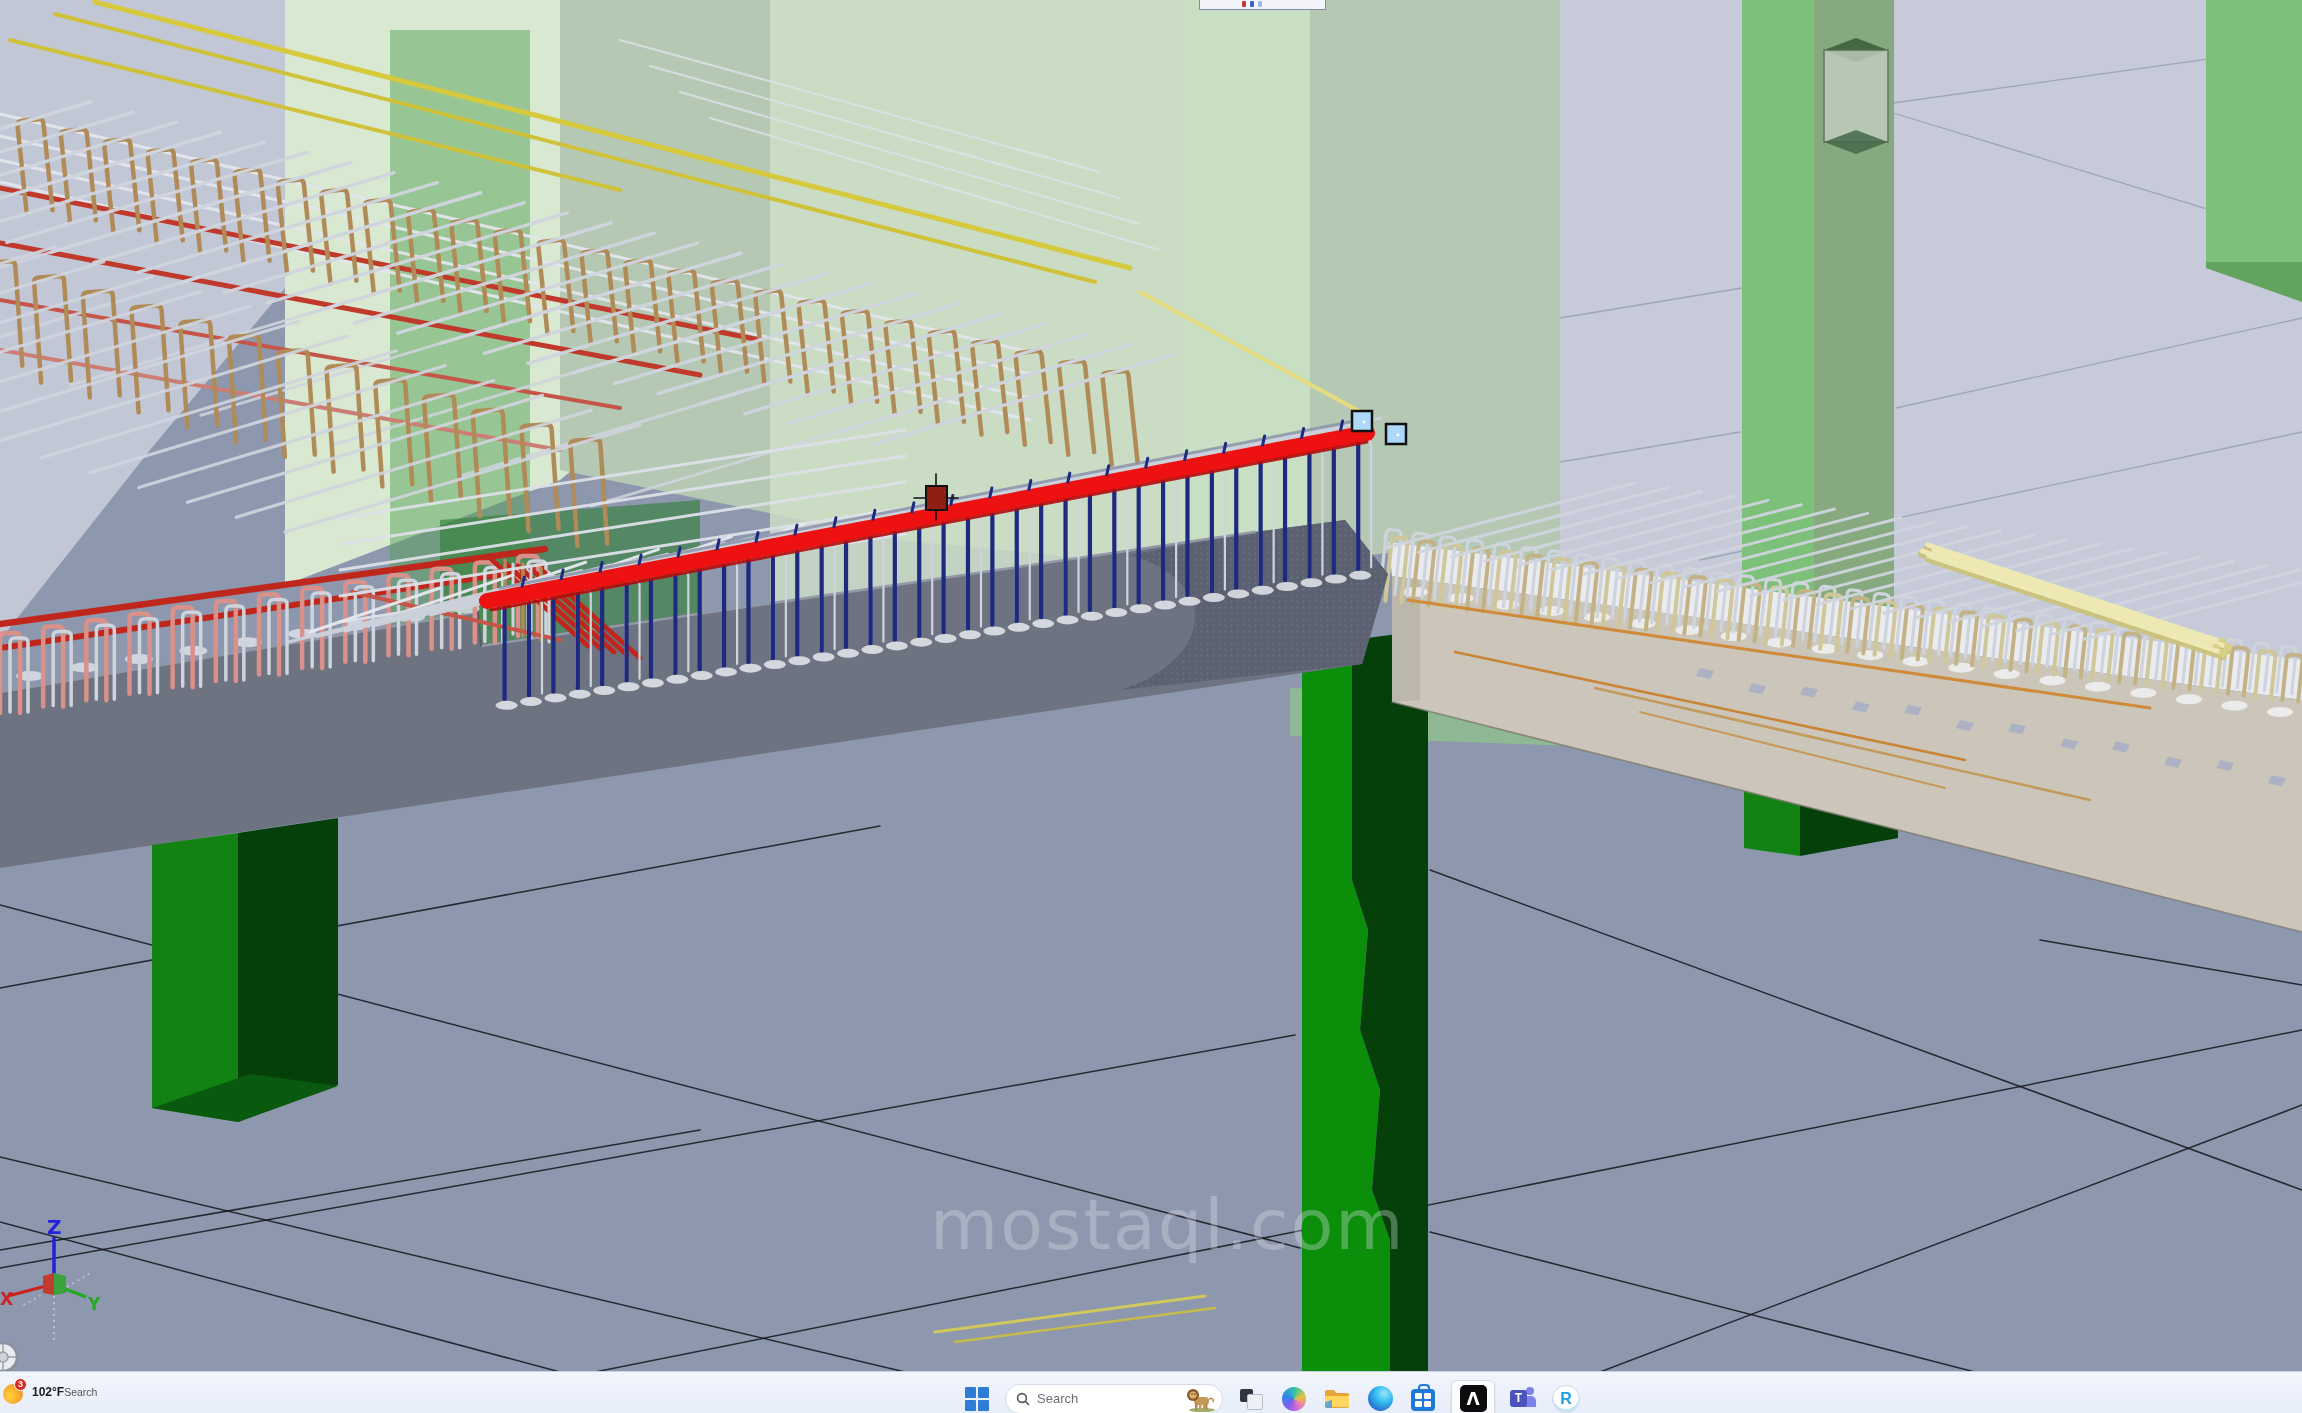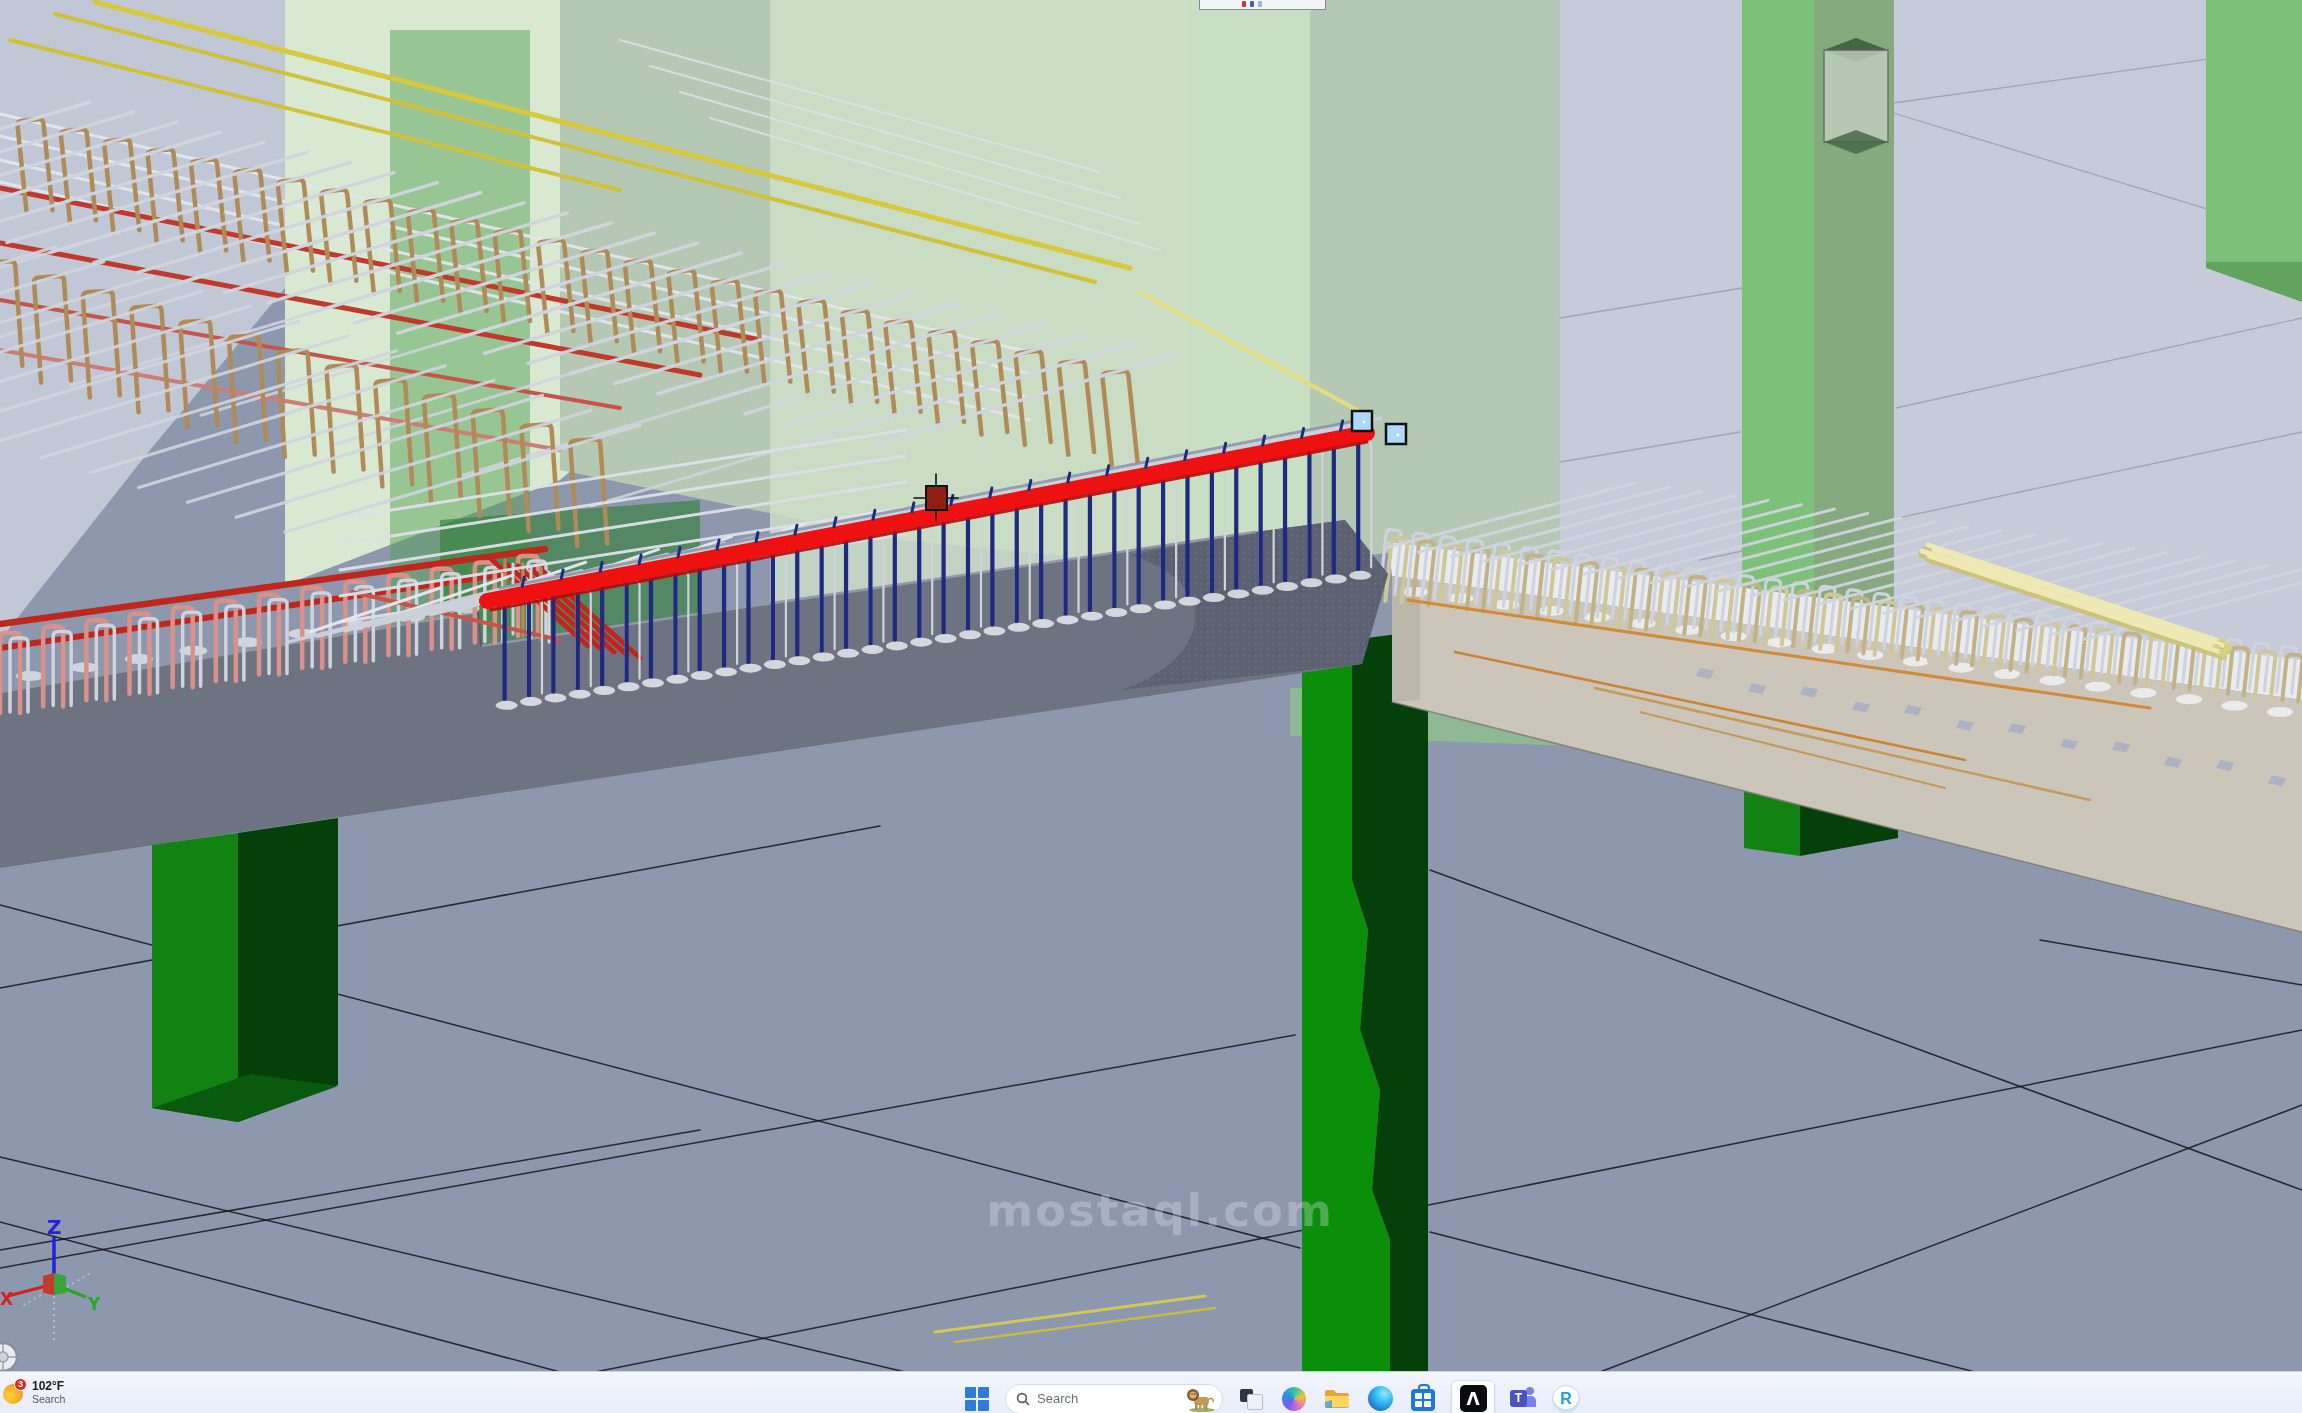--- a/index.html
+++ b/index.html
@@ -3,38 +3,38 @@
 <meta charset="utf-8">
 <style>
   html,body{margin:0;padding:0;background:#222;}
   #stage{position:relative;width:2302px;height:1413px;overflow:hidden;
          font-family:"Liberation Sans",sans-serif;background:#8d97ad;}
   #scene{position:absolute;left:0;top:0;}
   
   #watermark{position:absolute;left:930px;top:1190px;width:460px;text-align:center;
              pointer-events:none;z-index:5;font-family:"DejaVu Sans",sans-serif;}
   #wm-ar{font-size:132px;font-weight:bold;line-height:0.95;color:rgba(225,229,238,0.40);}
-  #wm-en{font-size:45px;font-weight:bold;letter-spacing:2px;margin-top:-6px;color:rgba(225,229,238,0.33);}
+  #wm-en{font-size:70px;font-weight:normal;letter-spacing:2px;margin-top:-6px;color:rgba(225,229,238,0.33);}
   
   #mini-toolbar{position:absolute;left:1199px;top:0;width:127px;height:10px;z-index:6;
                 background:#f2f4fa;border:1.5px solid #8089a6;border-top:none;
                 display:flex;align-items:flex-start;gap:4px;padding:1px 0 0 42px;box-sizing:border-box;}
   .mt-glyph{width:4px;height:6px;border-radius:1px;}
   
   #taskbar{position:absolute;left:0;bottom:0;width:2302px;height:41px;z-index:10;
            background:linear-gradient(180deg,#f2f5fd 0%,#e7edf9 100%);
            border-top:1px solid #c9d1e2;}
   #weather{position:absolute;left:2px;top:1px;display:flex;align-items:center;gap:6px;height:39px;cursor:pointer;}
   #sun-icon{position:relative;width:24px;height:24px;}
   #sun-core{position:absolute;left:1px;top:3px;width:20px;height:20px;border-radius:50%;
             background:radial-gradient(circle at 35% 60%,#ffd23e 0%,#f7a928 55%,#ef7d1a 100%);}
   #weather-badge{position:absolute;left:12px;top:-3px;width:13px;height:13px;border-radius:50%;
                  background:#d92b1f;color:#fff;font-size:9px;font-weight:bold;
                  display:flex;align-items:center;justify-content:center;border:1px solid #fff;box-sizing:border-box;}
-  #weather-text{display:flex;flex-direction:column;justify-content:center;line-height:1.15;}
+  #weather-text{display:flex;flex-direction:row;justify-content:center;line-height:1.15;}
   #weather-temp{font-size:12px;font-weight:bold;color:#1b1b1b;}
   #weather-cond{font-size:10.5px;color:#555;}
   #tb-center{position:absolute;left:962px;top:0;height:41px;display:flex;align-items:center;gap:13px;margin-top:6px;}
   .tb-icon{width:30px;height:30px;display:flex;align-items:center;justify-content:center;
            border-radius:5px;cursor:pointer;flex:0 0 auto;}
   #start-icon{display:grid;grid-template-columns:11px 11px;grid-template-rows:11px 11px;gap:2px;}
   #start-icon div{background:#2e7cd6;border-radius:1px;}
   #search-pill{width:218px;height:30px;background:#fff;border:1px solid #d4dae8;border-radius:16px;
                display:flex;align-items:center;padding:0 4px 0 10px;box-sizing:border-box;gap:7px;cursor:text;}
   #search-label{font-size:13px;color:#6b6f78;flex:1;}

